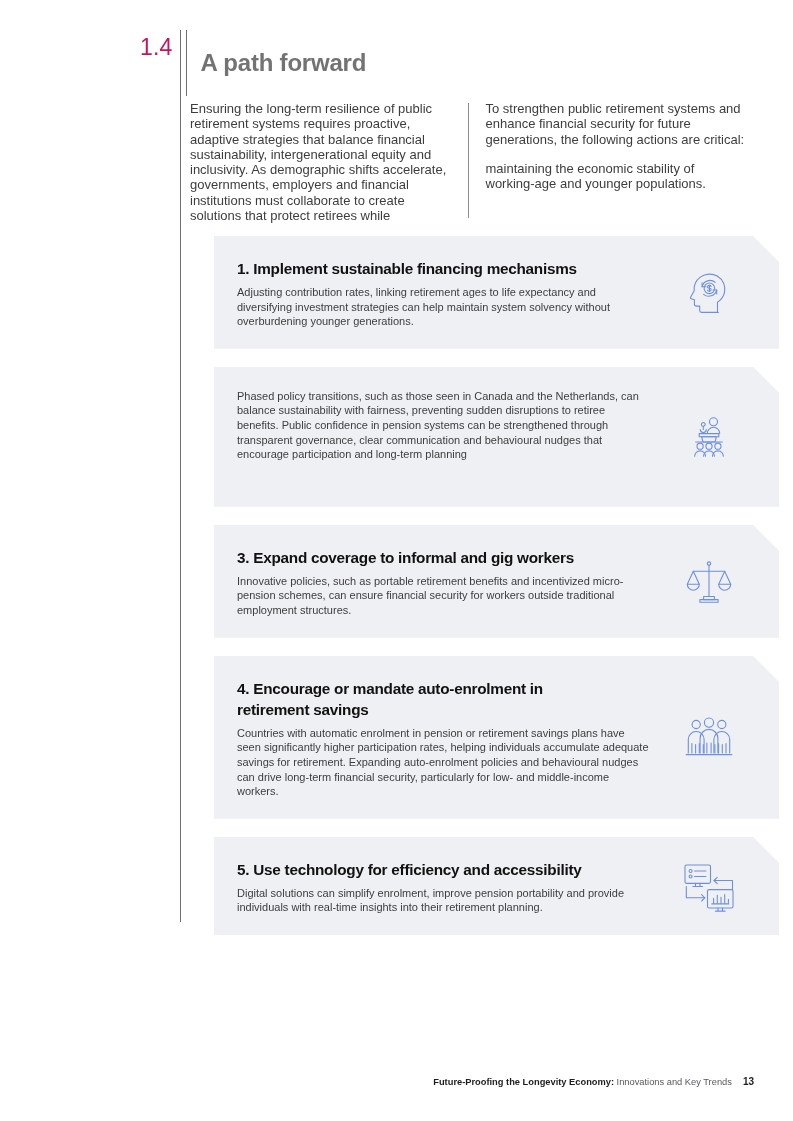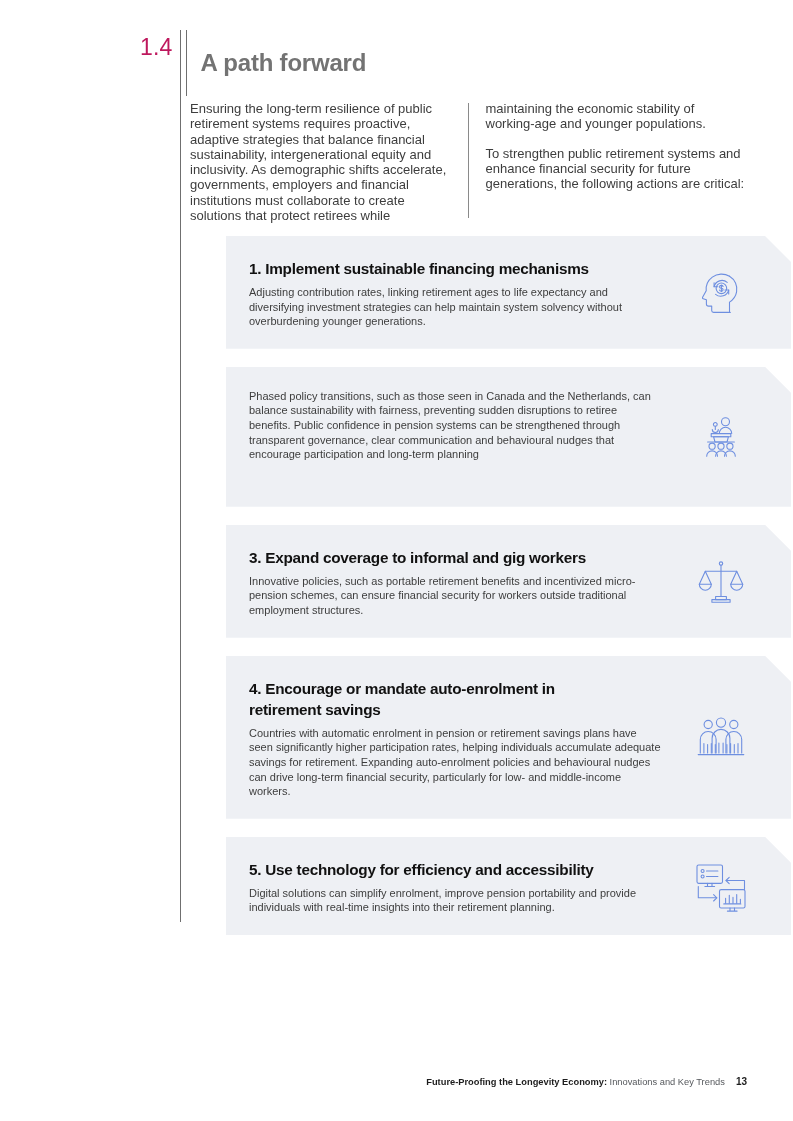--- a/index.html
+++ b/index.html
@@ -85,21 +85,21 @@
     width: 1px;
     background: #8a8a8a;
     margin: 2px 17px 0 17px;
     height: 115px;
     flex: none;
   }
 
   
   .cards {
     position: absolute;
-    left: 183px;
+    left: 171px;
     top: 236px;
     width: 565px;
     padding-left: 43px;
   }
   .card {
     position: relative;
     background: #eef0f4;
     margin-bottom: 18px;
     box-sizing: border-box;
     padding: 22px 28px 20px 23px;
@@ -143,21 +143,21 @@
   
   .card-1 { min-height: 112px; }
   .card-2 { min-height: 140px; }
   .card-3 { min-height: 113px; }
   .card-4 { min-height: 152px; }
   .card-5 { min-height: 97px; margin-bottom: 16px; }
 
   
   .footer {
     position: absolute;
-    left: 1px;
+    left: 8px;
     top: 1075px;
     width: 746px;
     text-align: right;
     font-size: 9.3px;
     line-height: 13px;
     color: #3d3d3d;
     white-space: nowrap;
   }
   .footer-strong { font-weight: 700; color: #1d1d1d; }
   .footer-rest { color: #55585c; }
@@ -180,22 +180,22 @@
   </div>
 
   <div class="spine"></div>
 
   <div class="intro">
     <div class="intro-col">
       <p>Ensuring the long-term resilience of public retirement systems requires proactive, adaptive strategies that balance financial sustainability, intergenerational equity and inclusivity. As demographic shifts accelerate, governments, employers and financial institutions must collaborate to create solutions that protect retirees while</p>
     </div>
     <div class="intro-divider"></div>
     <div class="intro-col">
+      <p>To strengthen public retirement systems and enhance financial security for future generations, the following actions are critical:</p>
       <p>maintaining the economic stability of working-age and younger populations.</p>
-      <p>To strengthen public retirement systems and enhance financial security for future generations, the following actions are critical:</p>
     </div>
   </div>
 
   <div class="cards">
 
     <div class="card card-1">
       <div class="card-body">
         <h2 class="card-title">1. Implement sustainable financing mechanisms</h2>
         <p class="card-text">Adjusting contribution rates, linking retirement ages to life expectancy and diversifying investment strategies can help maintain system solvency without overburdening younger generations.</p>
       </div>

